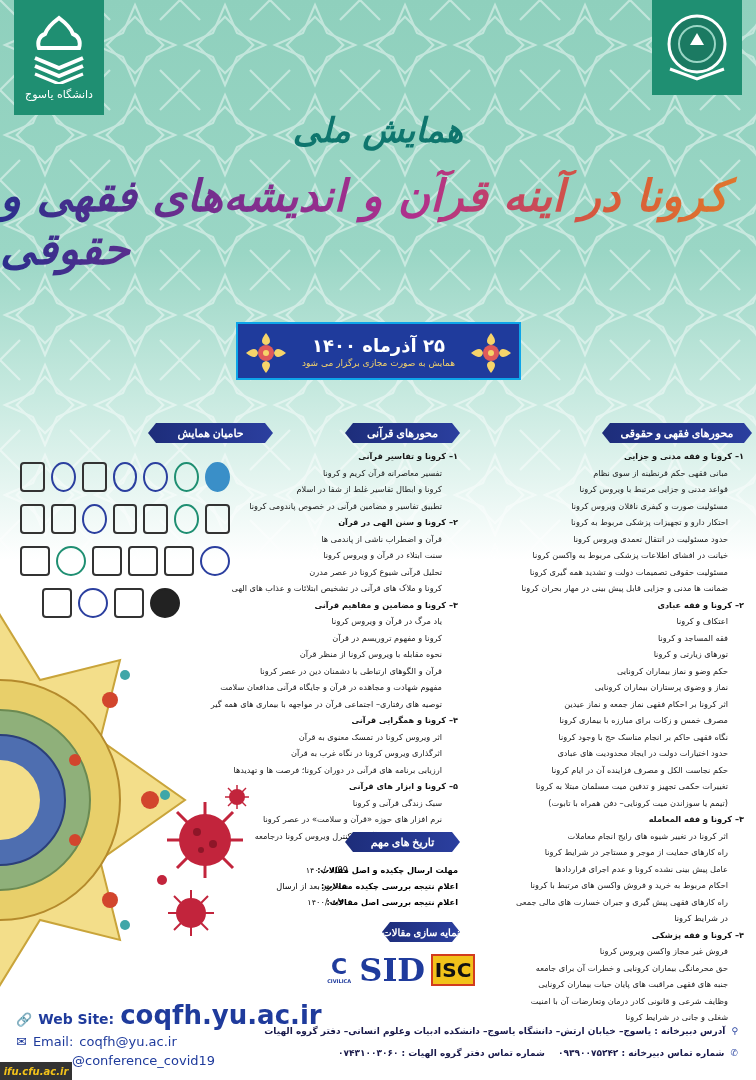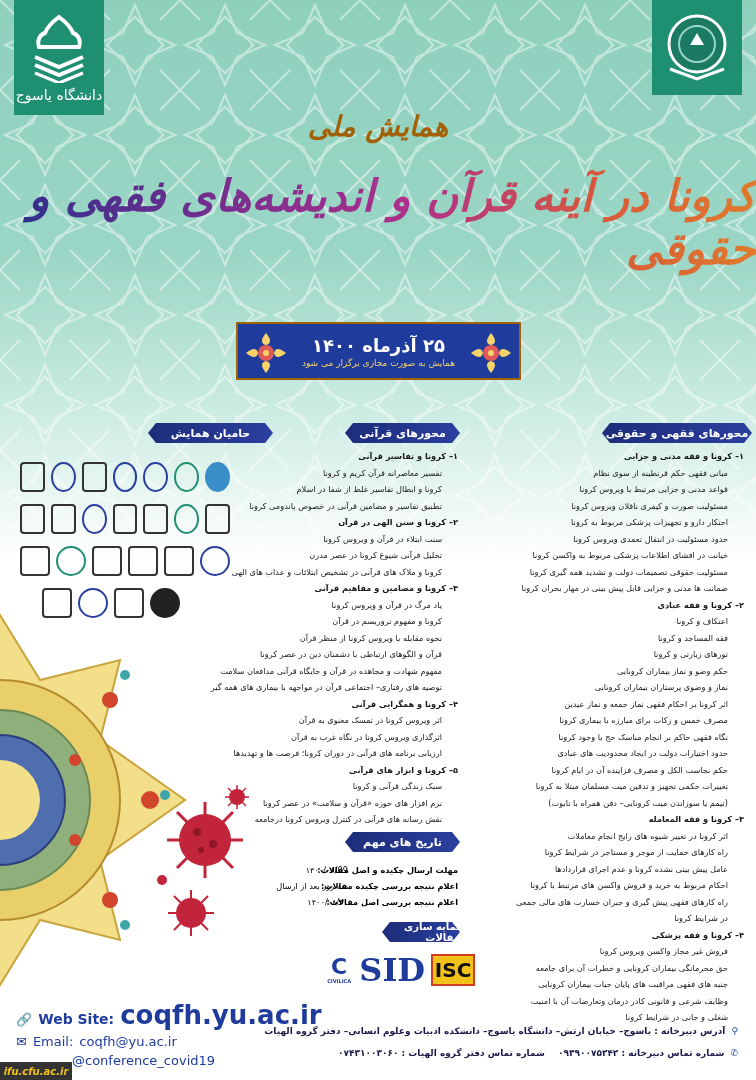--- a/index.html
+++ b/index.html
@@ -15,57 +15,58 @@
     position: absolute; left: 0; top: 0; width: 756px; height: 560px;
     background: linear-gradient(180deg, #8fd0bd 0%, #9ad6c5 45%, #c6e9df 70%, #ffffff 100%);
   }
   .bg-pattern {
     position: absolute; left: 0; top: 0; width: 756px; height: 560px; opacity: 0.45;
   }
   .logo-left {
     position: absolute; left: 14px; top: 0; width: 90px; height: 115px;
     background: #1f8f72; display: flex; flex-direction: column; align-items: center; justify-content: center;
   }
-  .logo-left-text { color: #fff; font-size: 14px; margin-top: 4px; direction: rtl; }
+  .logo-left-text { color: #fff; font-size: 11px; margin-top: 4px; direction: rtl; }
   .logo-right {
     position: absolute; right: 14px; top: 0; width: 90px; height: 95px;
     background: #1f8f72; display: flex; align-items: center; justify-content: center;
   }
   .pre-title {
     position: absolute; left: 0; width: 756px; top: 110px; text-align: center;
-    font-family: "DejaVu Serif", serif; font-style: italic; font-weight: bold; font-size: 28px;
-    color: #a16207; direction: rtl;
+    font-family: "DejaVu Serif", serif; font-style: italic; font-weight: bold; font-size: 34px;
+    color: #0f766e; direction: rtl;
   }
   .main-title {
-    position: absolute; left: 0; width: 756px; top: 170px; text-align: right;
+    position: absolute; left: 0; width: 756px; top: 170px; text-align: left;
     font-family: "DejaVu Serif", serif; font-style: italic; font-weight: bold; font-size: 44px;
     direction: rtl;
     background: linear-gradient(90deg, #2b2f8c 0%, #7a2e8e 30%, #b0308c 55%, #d85a3a 80%, #e07a2c 100%);
     -webkit-background-clip: text; background-clip: text; color: transparent;
     text-shadow: none;
     line-height: 1.2;
   }
   .date-banner {
     position: absolute; left: 236px; top: 322px; width: 285px; height: 58px;
-    background: #1f3b9c; border: 2px solid #a16207;
+    background: #1f3b9c; border: 2px solid #0ea5e9;
     display: flex; flex-direction: column; align-items: center; justify-content: center;
     direction: rtl;
   }
   .date-ornament {
     position: absolute; top: 4px; width: 48px; height: 50px;
   }
   .date-ornament.left { left: 4px; }
   .date-ornament.right { right: 4px; }
   .date-main { color: #ffffff; font-weight: bold; font-size: 18px; }
   .date-sub { color: #f6d46a; font-size: 9px; margin-top: 2px; }
   .section-header {
     position: absolute; height: 20px; background: linear-gradient(90deg,#1d2d7a,#2b3f9f);
     color: #fff; font-weight: bold; font-size: 11px; direction: rtl;
     display: flex; align-items: center; justify-content: center;
     clip-path: polygon(8px 0, calc(100% - 8px) 0, 100% 50%, calc(100% - 8px) 100%, 8px 100%, 0 50%);
+    font-family: Liberation Serif, serif;
   }
   .col {
     position: absolute; direction: rtl; text-align: right; color: #1a1a1a;
   }
   .col .line { font-size: 8.2px; line-height: 16.5px; white-space: nowrap; }
   .col .line.head { font-weight: bold; }
   .col .line.sub { padding-right: 16px; }
   .sponsors { position: absolute; left: 20px; top: 462px; width: 210px; }
   .sponsor-row { display: flex; justify-content: flex-end; gap: 6px; margin-bottom: 12px; direction: ltr; }
   .sponsor {
@@ -201,20 +202,21 @@
       <div class="line sub">وظایف شرعی و قانونی کادر درمان وتعارضات آن با امنیت</div>
       <div class="line sub">شغلی و جانی در شرایط کرونا</div>
     </div>
 
   <div class="col" style="right:298px; top:448px; width:250px;margin-left:14px;" id="quran-col">
       <div class="line head">۱– کرونا و تفاسیر قرآنی</div>
       <div class="line sub">تفسیر معاصرانه قرآن کریم و کرونا</div>
       <div class="line sub">کرونا و ابطال تفاسیر غلط از شفا در اسلام</div>
       <div class="line sub">تطبیق تفاسیر و مضامین قرآنی در خصوص پاندومی کرونا</div>
       <div class="line head">۲– کرونا و سنن الهی در قرآن</div>
+      <div class="line sub">قرآن و اضطراب ناشی از پاندمی ها</div>
       <div class="line sub">سنت ابتلاء در قرآن و ویروس کرونا</div>
       <div class="line sub">تحلیل قرآنی شیوع کرونا در عصر مدرن</div>
       <div class="line sub">کرونا و ملاک های قرآنی در تشخیص ابتلائات و عذاب های الهی</div>
       <div class="line head">۳– کرونا و مضامین و مفاهیم قرآنی</div>
       <div class="line sub">یاد مرگ در قرآن و ویروس کرونا</div>
       <div class="line sub">کرونا و مفهوم تروریسم در قرآن</div>
       <div class="line sub">نحوه مقابله با ویروس کرونا از منظر قرآن</div>
       <div class="line sub">قرآن و الگوهای ارتباطی با دشمنان دین در عصر کرونا</div>
       <div class="line sub">مفهوم شهادت و مجاهده در قرآن و جایگاه قرآنی مدافعان سلامت</div>
       <div class="line sub">توصیه های رفتاری– اجتماعی قرآن در مواجهه با بیماری های همه گیر</div>

